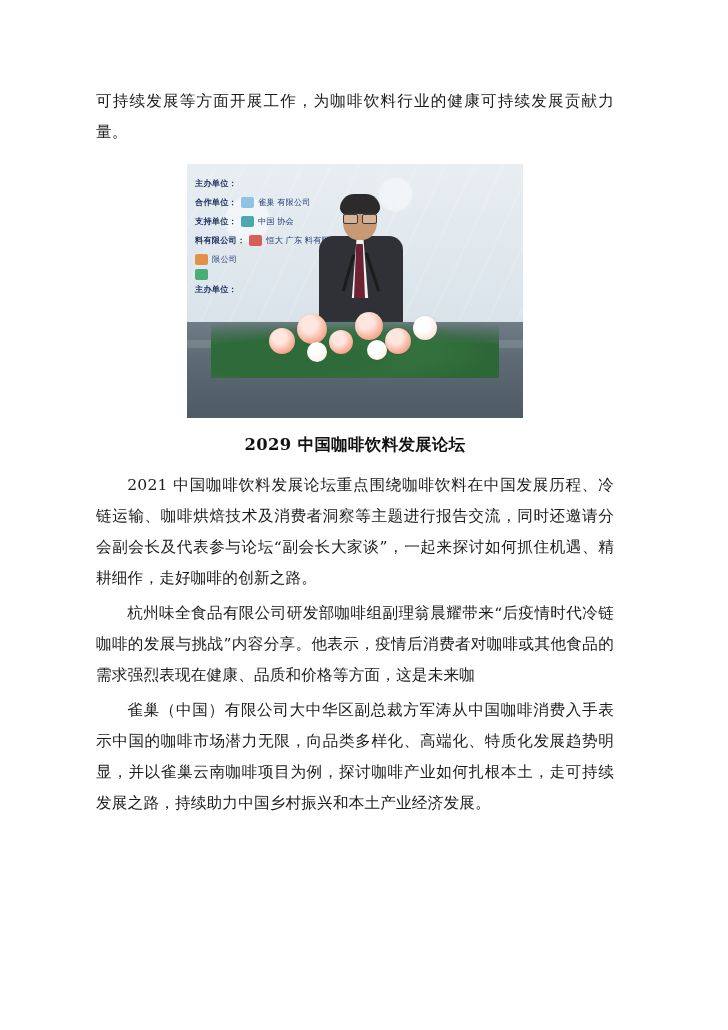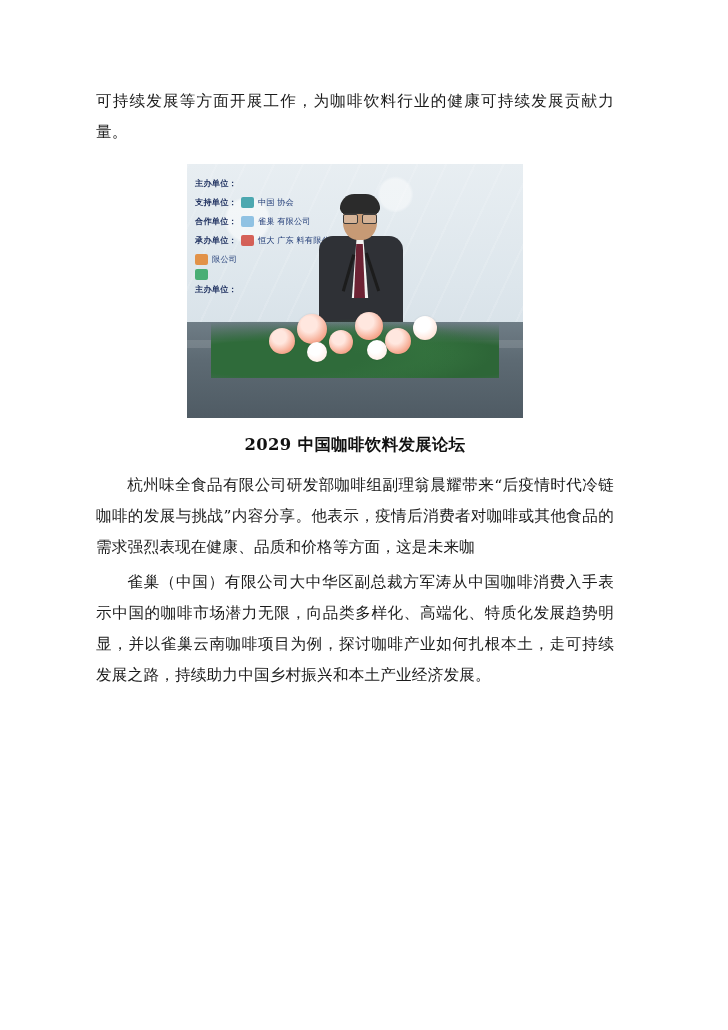--- a/index.html
+++ b/index.html
@@ -237,31 +237,31 @@
 
   <div class="figure">
     <div class="photo">
       <div class="backdrop"></div>
 
       <div class="sponsor-lines">
         <div class="sponsor-row">
           <span class="sponsor-label">主办单位：</span>
         </div>
         <div class="sponsor-row">
+          <span class="sponsor-label">合作单位：</span>
+          <span class="logo-chip"></span>
+          <span class="sponsor-val">雀巢            有限公司</span>
+        </div>
+        <div class="sponsor-row">
           <span class="sponsor-label">支持单位：</span>
           <span class="logo-chip teal"></span>
           <span class="sponsor-val">中国                协会</span>
         </div>
         <div class="sponsor-row">
-          <span class="sponsor-label">合作单位：</span>
-          <span class="logo-chip"></span>
-          <span class="sponsor-val">雀巢            有限公司</span>
-        </div>
-        <div class="sponsor-row">
-          <span class="sponsor-label">承办单位：</span>
+          <span class="sponsor-label">料有限公司：</span>
           <span class="logo-chip red"></span>
           <span class="sponsor-val">恒大      广东          料有限公司</span>
         </div>
         <div class="sponsor-row">
           <span class="logo-chip orange"></span>
           <span class="sponsor-val">                            限公司</span>
         </div>
         <div class="sponsor-row">
           <span class="logo-chip green"></span>
           <span class="sponsor-val"></span>
@@ -294,16 +294,17 @@
         <span class="flower f5"></span>
         <span class="flower f6"></span>
         <span class="flower f7"></span>
         <span class="flower f8"></span>
       </div>
     </div>
   </div>
 
   <h2 class="doc-heading">2029 中国咖啡饮料发展论坛</h2>
 
+  <p class="body-text para indent">2021 中国咖啡饮料发展论坛重点围绕咖啡饮料在中国发展历程、冷链运输、咖啡烘焙技术及消费者洞察等主题进行报告交流，同时还邀请分会副会长及代表参与论坛“副会长大家谈”，一起来探讨如何抓住机遇、精耕细作，走好咖啡的创新之路。</p>
   <p class="body-text para indent">杭州味全食品有限公司研发部咖啡组副理翁晨耀带来“后疫情时代冷链咖啡的发展与挑战”内容分享。他表示，疫情后消费者对咖啡或其他食品的需求强烈表现在健康、品质和价格等方面，这是未来咖</p>
   <p class="body-text para indent">雀巢（中国）有限公司大中华区副总裁方军涛从中国咖啡消费入手表示中国的咖啡市场潜力无限，向品类多样化、高端化、特质化发展趋势明显，并以雀巢云南咖啡项目为例，探讨咖啡产业如何扎根本土，走可持续发展之路，持续助力中国乡村振兴和本土产业经济发展。</p>
 
 </div>
 
 </body></html>

